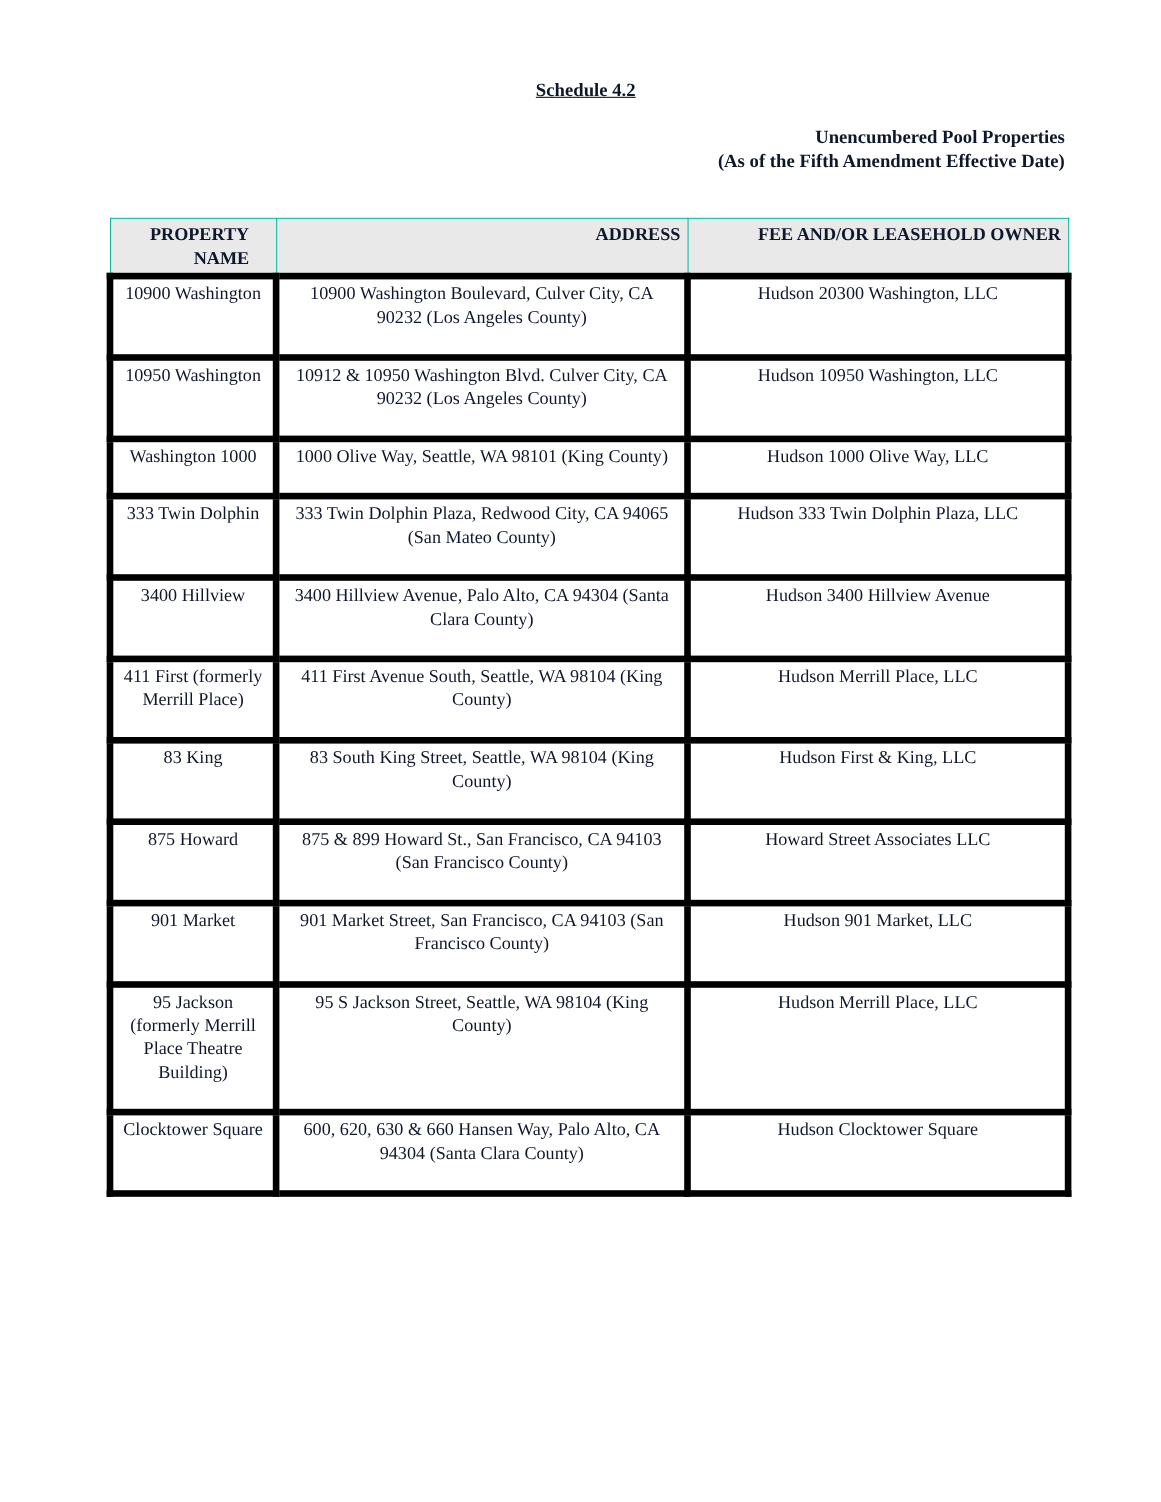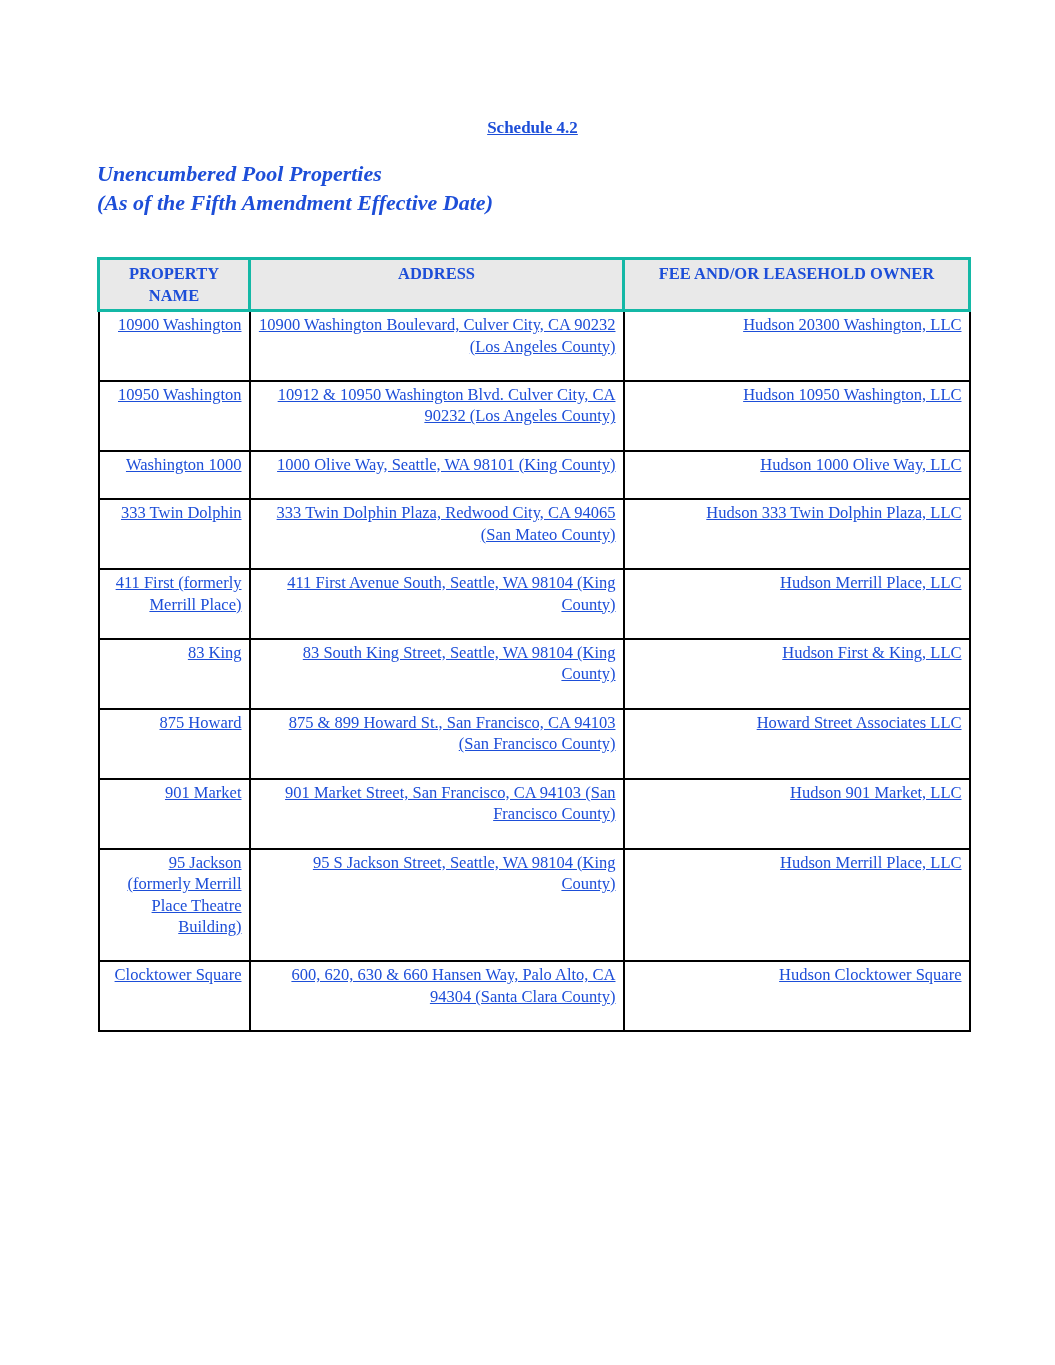--- a/index.html
+++ b/index.html
@@ -6,74 +6,72 @@
     margin: 0;
     padding: 0;
     background: #ffffff;
   }
   .page {
     position: relative;
     width: 1055px;
     height: 1365px;
     background: #ffffff;
     font-family: "Liberation Serif", "DejaVu Serif", serif;
-    color: #1d4ed8;
+    color: #0f172a;
     box-sizing: border-box;
-    padding-top: 118px;
+    padding-top: 72px;
   }
   .doc-title {
     text-align: center;
     font-size: 17px;
     font-weight: bold;
     margin: 0 0 0 97px;
     width: 871px;
   }
   .doc-title span {
     text-decoration: underline;
   }
   .doc-subtitle {
-    text-align: left;
-    font-size: 22px;
+    text-align: right;
+    font-size: 17px;
     font-weight: bold;
     margin: 22px 0 0 97px;
     width: 871px;
     line-height: 1.3;
-    font-style: italic;
   }
   table.props {
     border-collapse: collapse;
     table-layout: fixed;
     margin: 40px 0 0 97px;
     width: 871px;
     font-size: 16.5px;
   }
   table.props col.c1 { width: 151px; }
   table.props col.c2 { width: 374px; }
   table.props col.c3 { width: 346px; }
   table.props th {
-    border: 3px solid #14b8a6;
+    border: 1px solid #14b8a6;
     background: #e9e9e9;
     font-weight: bold;
-    text-align: center;
+    text-align: right;
     vertical-align: top;
     padding: 3px 6px;
     line-height: 1.3;
   }
   table.props th.narrow {
     padding-left: 24px;
     padding-right: 24px;
   }
   table.props td {
-    border: 2px solid #000000;
+    border: 6px solid #000000;
     vertical-align: top;
-    text-align: right;
+    text-align: center;
     padding: 2px 7px 23px 7px;
     line-height: 1.3;
     word-wrap: break-word;
-    text-decoration: underline;
   }
 </style>
 </head>
 <body>
 
 <div class="page">
 
   <div class="doc-title">
     <span>Schedule 4.2</span>
   </div>
@@ -111,20 +109,25 @@
         <td>Washington 1000</td>
         <td>1000 Olive Way, Seattle, WA 98101 (King County)</td>
         <td>Hudson 1000 Olive Way, LLC</td>
       </tr>
       <tr>
         <td>333 Twin Dolphin</td>
         <td>333 Twin Dolphin Plaza, Redwood City, CA 94065 (San Mateo County)</td>
         <td>Hudson 333 Twin Dolphin Plaza, LLC</td>
       </tr>
       <tr>
+        <td>3400 Hillview</td>
+        <td>3400 Hillview Avenue, Palo Alto, CA 94304 (Santa Clara County)</td>
+        <td>Hudson 3400 Hillview Avenue</td>
+      </tr>
+      <tr>
         <td>411 First (formerly Merrill Place)</td>
         <td>411 First Avenue South, Seattle, WA 98104 (King County)</td>
         <td>Hudson Merrill Place, LLC</td>
       </tr>
       <tr>
         <td>83 King</td>
         <td>83 South King Street, Seattle, WA 98104 (King County)</td>
         <td>Hudson First &amp; King, LLC</td>
       </tr>
       <tr>

